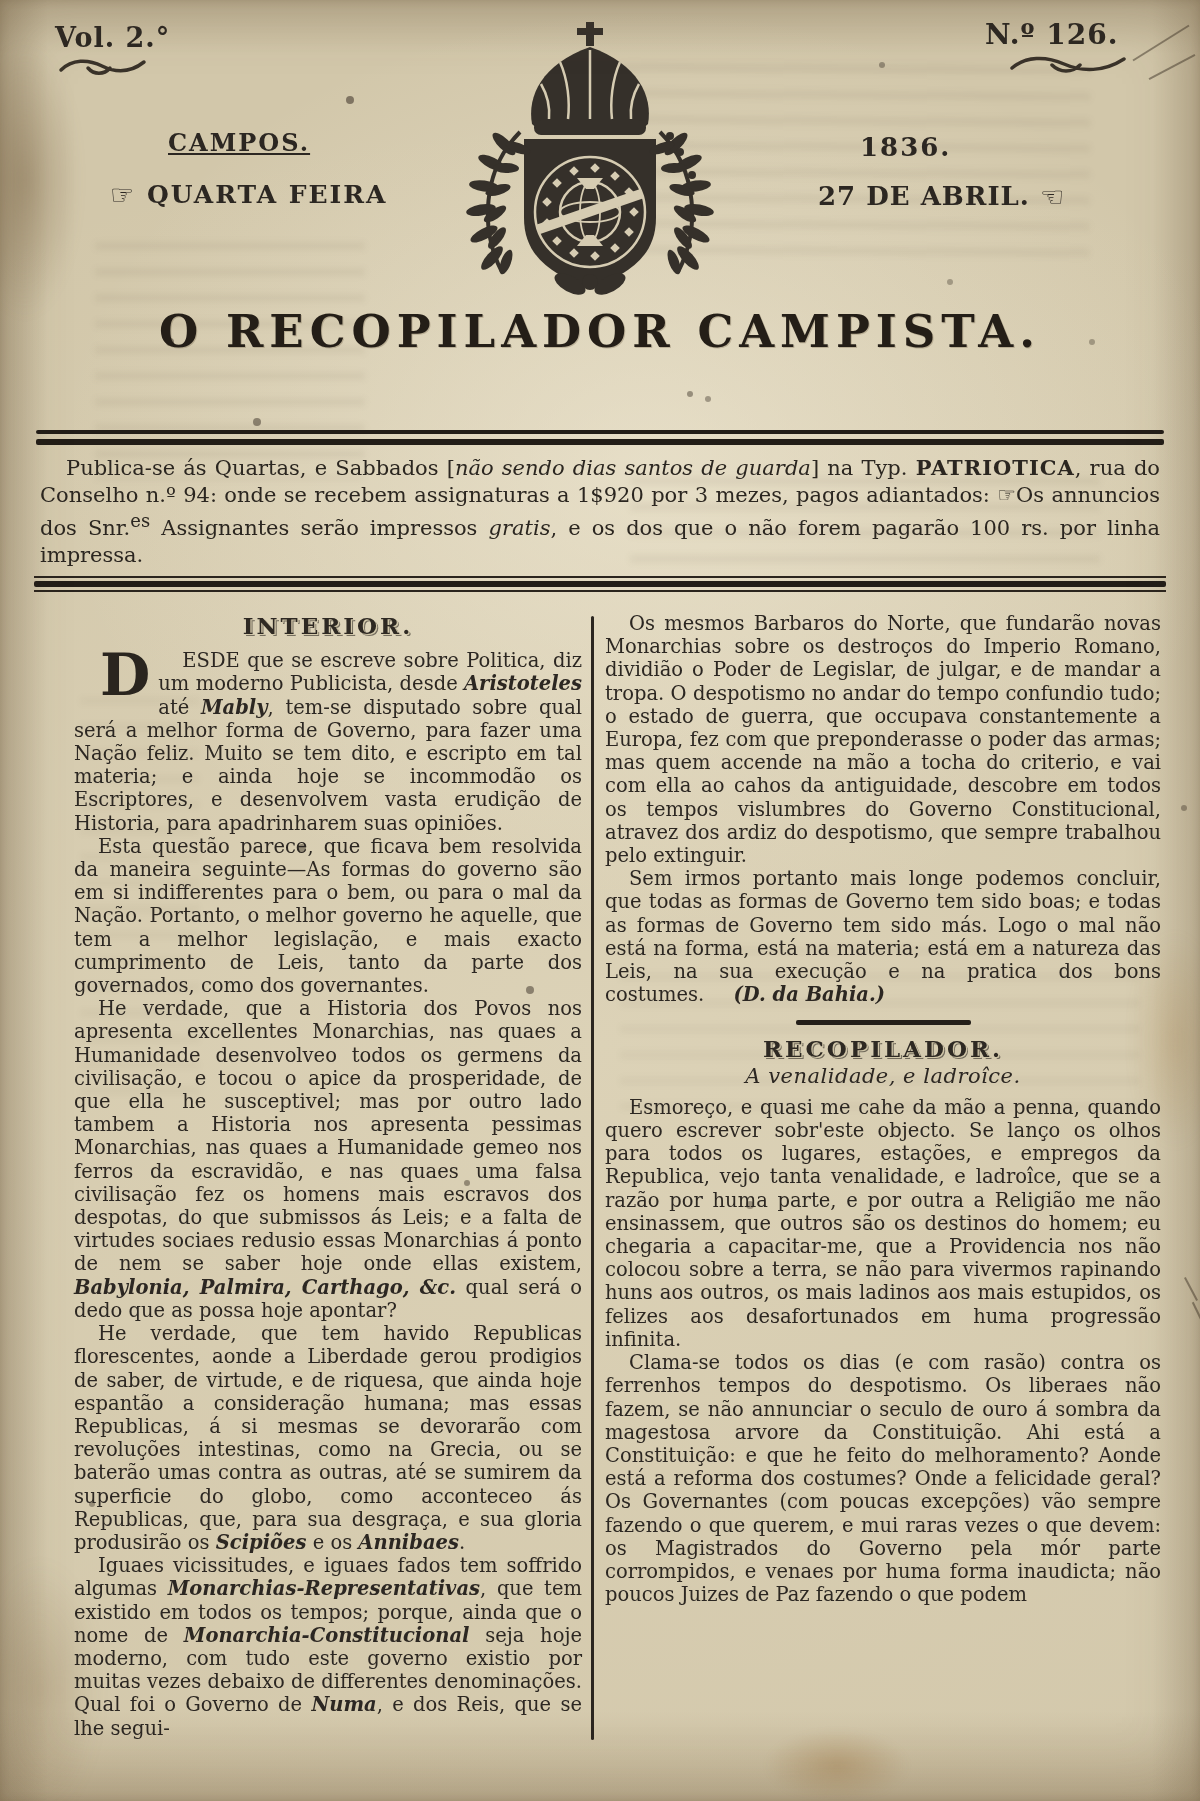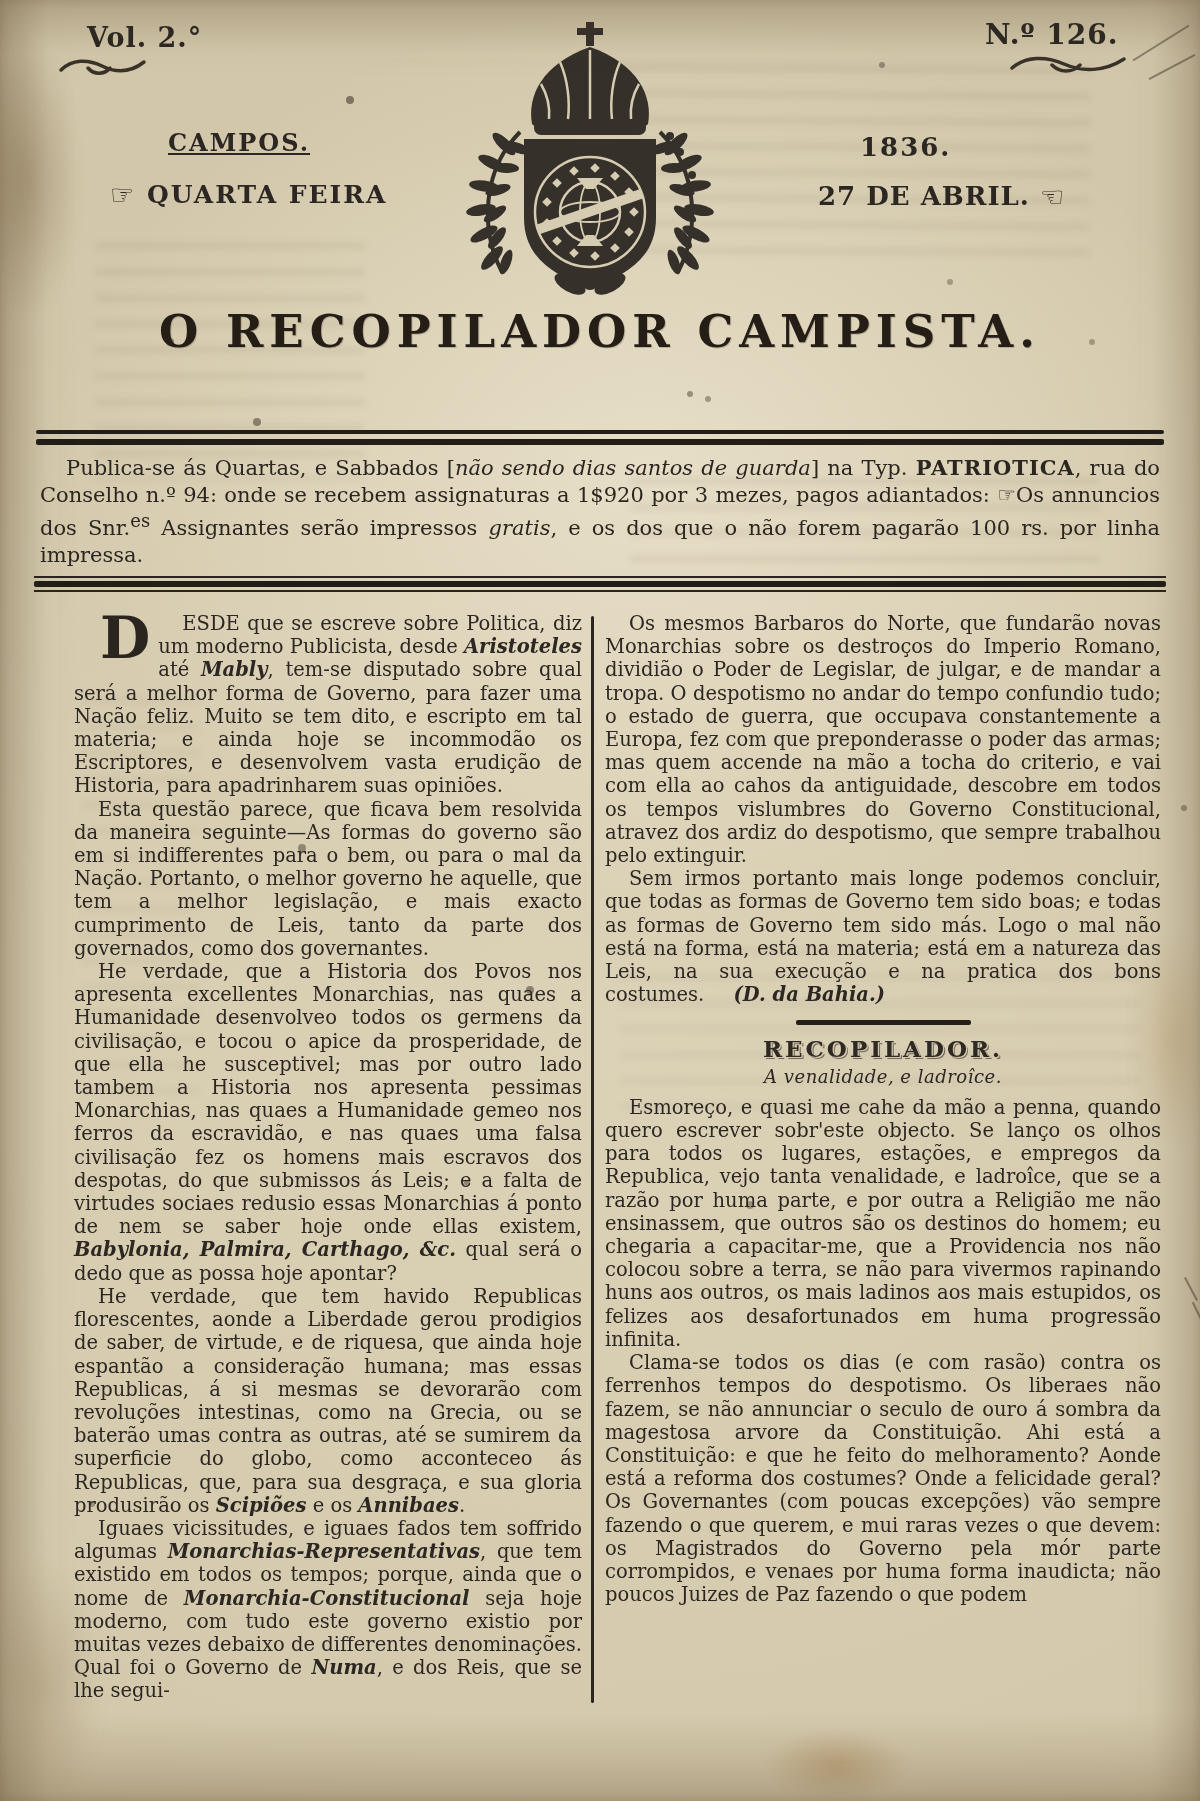--- a/index.html
+++ b/index.html
@@ -10,21 +10,21 @@
       radial-gradient(ellipse 820px 640px at 54% 26%, rgba(247,241,223,.50), transparent 72%),
       radial-gradient(ellipse 1500px 1200px at 50% 58%, rgba(236,228,204,.38), transparent 78%),
       linear-gradient(90deg, rgba(115,95,65,.30), rgba(115,95,65,0) 4%, rgba(115,95,65,0) 96%, rgba(115,95,65,.20)),
       linear-gradient(180deg, rgba(115,95,65,.20), rgba(115,95,65,0) 3%, rgba(115,95,65,0) 95%, rgba(125,100,65,.28)),
       #d2c7aa;
   }
   .page::after{content:"";position:absolute;inset:0;pointer-events:none;
     box-shadow:inset 0 0 70px rgba(92,72,45,.30), inset 0 0 10px rgba(92,72,45,.22);}
   
   .hdr{position:absolute;top:0;left:0;right:0;height:300px;}
-  .hdr .vol{position:absolute;left:55px;top:22px;font-size:27px;font-weight:bold;letter-spacing:1px;margin-left:32px;}
+  .hdr .vol{position:absolute;left:55px;top:22px;font-size:27px;font-weight:bold;letter-spacing:1px;}
   .hdr .num{position:absolute;left:985px;top:18px;font-size:28px;font-weight:bold;letter-spacing:1px;}
   .flour{position:absolute;}
   .hdr .city{position:absolute;left:168px;top:128px;font-size:24px;font-weight:bold;letter-spacing:2px;text-decoration:underline;}
   .hdr .weekday{position:absolute;left:110px;top:178px;font-size:25px;font-weight:bold;letter-spacing:2px;}
   .hdr .year{position:absolute;left:860px;top:132px;font-size:26px;font-weight:bold;letter-spacing:2px;}
   .hdr .date{position:absolute;left:818px;top:180px;font-size:26px;font-weight:bold;letter-spacing:1px;}
   .hand{font-family:"DejaVu Sans","Liberation Sans",sans-serif;font-weight:normal;font-size:27px;position:relative;top:1px;}
   .crest{position:absolute;left:440px;top:20px;}
   
   .sheet{position:absolute;top:296px;left:0;right:0;}
@@ -42,21 +42,21 @@
   .rule-triple .t2{height:6px;background:#221d17;margin:3px 0;border-radius:2px;}
   
   .columns{display:flex;align-items:stretch;margin:20px 0 0 74px;width:1100px;}
   .col{font-size:19.5px;line-height:23.2px;text-align:justify;color:#2c2722;}
   .col.left{width:508px;}
   .col.right{width:556px;}
   .col-divider{width:3px;background:#2b2620;margin:4px 11px 0 9px;border-radius:2px;}
   h2.section{margin:2px 0 12px;text-align:center;font-size:23px;font-weight:bold;letter-spacing:3px;color:#2e2923;
     text-shadow:1.3px 1.3px 0 rgba(214,203,173,.95), 2.2px 2.2px 0 rgba(46,41,35,.6);}
   h2.section.v{margin:12px 0 4px;}
-  h3.sub{margin:0 0 8px;text-align:center;font-size:18px;font-style:italic;font-weight:normal;letter-spacing:.5px;}
+  h3.sub{margin:0 0 8px;text-align:center;font-size:21px;font-style:italic;font-weight:normal;letter-spacing:.5px;}
   .col p.body-p{margin:0;text-indent:24px;}
   .col p.body-p.noindent{text-indent:0;}
   .col .it{font-style:italic;font-weight:bold;}
   .dropcap{float:left;font-size:58px;line-height:45px;font-weight:bold;margin:4px 8px 0 2px;color:#2a251f;}
   .short-rule{width:175px;height:5px;background:#241f19;margin:14px auto 8px;border-radius:2px;}
   
   .ghost{position:absolute;pointer-events:none;opacity:.5;filter:blur(3px);
     background:repeating-linear-gradient(180deg, transparent 0 7px, rgba(96,83,60,.15) 7px 15px, transparent 15px 26px);}
   .g1{left:620px;top:58px;width:470px;height:215px;transform:rotate(.4deg);}
   .g2{left:95px;top:235px;width:270px;height:245px;}
@@ -215,20 +215,21 @@
 
     <div class="rule-triple">
       <div class="t1"></div>
         <div class="t2"></div>
         <div class="t3"></div>
     </div>
 
     <div class="columns">
 
       <section class="col left">
+        <h2 class="section">INTERIOR.</h2>
         <div>
             <p class="body-p"><span class="dropcap">D</span><span>ESDE que se escreve sobre Politica, diz um moderno Publicista, desde </span><span class="it">Aristoteles</span><span> até </span><span class="it">Mably</span><span>, tem-se disputado sobre qual será a melhor forma de Governo, para fazer uma Nação feliz. Muito se tem dito, e escripto em tal materia; e ainda hoje se incommodão os Escriptores, e desenvolvem vasta erudição de Historia, para apadrinharem suas opiniões.</span></p>
             <p class="body-p"><span>Esta questão parece, que ficava bem resolvida da maneira seguinte—As formas do governo são em si indifferentes para o bem, ou para o mal da Nação. Portanto, o melhor governo he aquelle, que tem a melhor legislação, e mais exacto cumprimento de Leis, tanto da parte dos governados, como dos governantes.</span></p>
             <p class="body-p"><span>He verdade, que a Historia dos Povos nos apresenta excellentes Monarchias, nas quaes a Humanidade desenvolveo todos os germens da civilisação, e tocou o apice da prosperidade, de que ella he susceptivel; mas por outro lado tambem a Historia nos apresenta pessimas Monarchias, nas quaes a Humanidade gemeo nos ferros da escravidão, e nas quaes uma falsa civilisação fez os homens mais escravos dos despotas, do que submissos ás Leis; e a falta de virtudes sociaes redusio essas Monarchias á ponto de nem se saber hoje onde ellas existem, </span><span class="it">Babylonia, Palmira, Carthago, &amp;c.</span><span> qual será o dedo que as possa hoje apontar?</span></p>
             <p class="body-p"><span>He verdade, que tem havido Republicas florescentes, aonde a Liberdade gerou prodigios de saber, de virtude, e de riquesa, que ainda hoje espantão a consideração humana; mas essas Republicas, á si mesmas se devorarão com revoluções intestinas, como na Grecia, ou se baterão umas contra as outras, até se sumirem da superficie do globo, como acconteceo ás Republicas, que, para sua desgraça, e sua gloria produsirão os </span><span class="it">Scipiões</span><span> e os </span><span class="it">Annibaes</span><span>.</span></p>
             <p class="body-p"><span>Iguaes vicissitudes, e iguaes fados tem soffrido algumas </span><span class="it">Monarchias-Representativas</span><span>, que tem existido em todos os tempos; porque, ainda que o nome de </span><span class="it">Monarchia-Constitucional</span><span> seja hoje moderno, com tudo este governo existio por muitas vezes debaixo de differentes denominações. Qual foi o Governo de </span><span class="it">Numa</span><span>, e dos Reis, que se lhe segui-</span></p>
           </div>
       </section>
 
       <div class="col-divider"></div>

